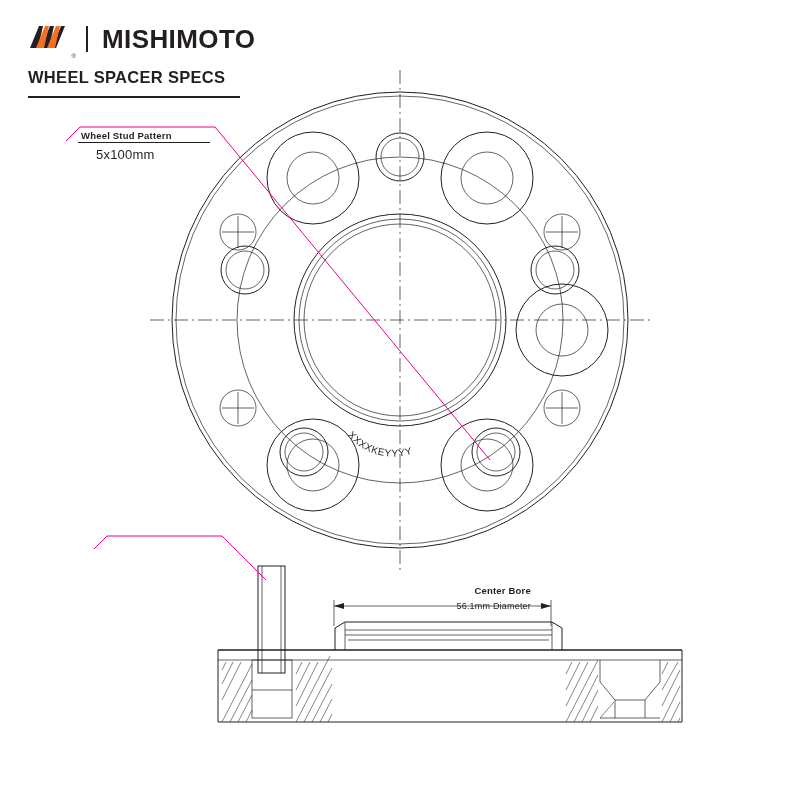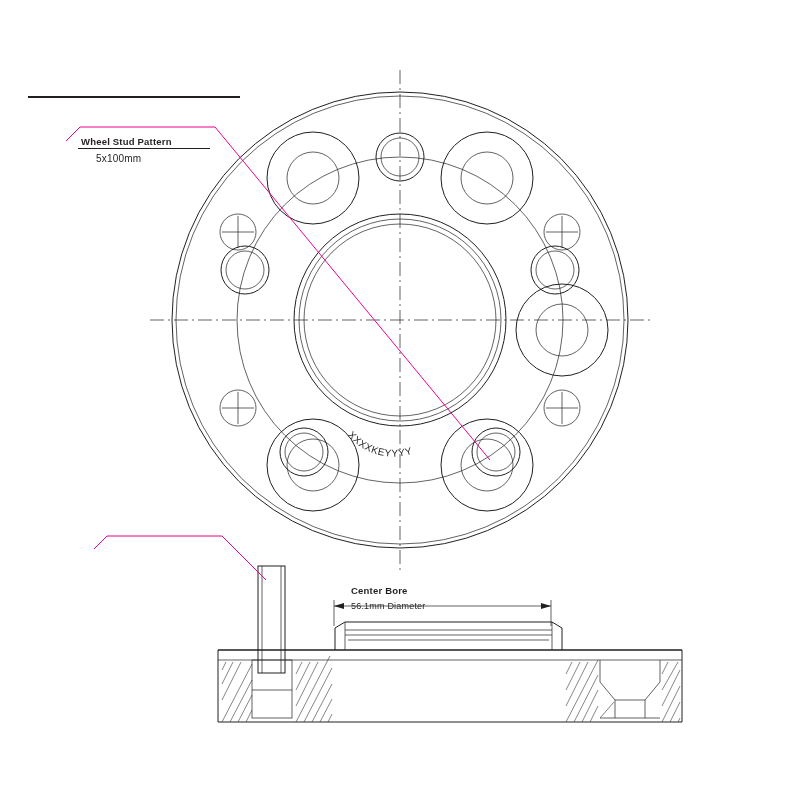--- a/index.html
+++ b/index.html
@@ -81,37 +81,37 @@
   }
   .callout .co-title {
     font-size: 9.5px;
     font-weight: 700;
     color: #231f20;
     letter-spacing: 0.2px;
     white-space: nowrap;
     padding-left: 3px;
   }
   .callout .co-value {
-    font-size: 10px;
+    font-size: 13px;
     font-weight: 400;
     color: #231f20;
     letter-spacing: 0.2px;
     white-space: nowrap;
     padding-left: 18px;
     margin-top: 4px;
   }
   .callout .co-rule {
     height: 1px;
     background: #231f20;
     margin-top: 1px;
   }
 
   .dim-label {
     position: absolute;
-    text-align: left;
+    text-align: right;
   }
   .dim-label .dim-title {
     font-size: 9.5px;
     font-weight: 700;
     letter-spacing: 0.2px;
     color: #231f20;
   }
   .dim-label .dim-value {
     font-size: 9px;
     font-weight: 400;
@@ -125,23 +125,44 @@
   .ln-thin { stroke: #231f20; fill: none; stroke-width: 0.7; }
   .center { stroke: #231f20; fill: none; stroke-width: 0.7; stroke-dasharray: 14 4 2 4; }
   .pink { stroke: #ec008c; fill: none; stroke-width: 1; }
   .hatch { stroke: #231f20; fill: none; stroke-width: 0.55; }
 </style>
 </head>
 <body>
 
 <div id="stage">
 
+  <div class="header">
+    <div class="brand-row">
+      <div class="logo-mark">
+        <svg width="46" height="34" viewBox="0 0 46 34">
+          <g fill="#231f20">
+            <polygon points="2,26 11,4 15,4 10,26"></polygon>
+            <polygon points="13,26 22,4 26,4 21,26"></polygon>
+            <polygon points="24,26 33,4 37,4 28,26"></polygon>
+          </g>
+          <g fill="#f37021">
+            <polygon points="8,26 17,4 21,4 16,26"></polygon>
+            <polygon points="19,26 28,4 32,4 27,26"></polygon>
+          </g>
+        </svg>
+        <span class="logo-reg">®</span>
+      </div>
+      <div class="brand-divider"></div>
+      <div class="brand-name">MISHIMOTO</div>
+    </div>
+    <div class="subtitle">WHEEL SPACER SPECS</div>
+  </div>
   <div class="header-rule"></div>
 
-  <div class="callout" style="left:78px; top:136px; width:140px;">
+  <div class="callout" style="left:78px; top:130px; width:140px;">
     <div class="co-title">Wheel Stud Pattern</div>
     <div class="co-rule" style="width:132px;"></div>
     <div class="co-value">5x100mm</div>
   </div>
 
 
   <div class="dim-label" style="left:351px; top:585px; width:180px;">
     <div class="dim-title">Center Bore</div>
     <div class="dim-value">56.1mm Diameter</div>
   </div>

